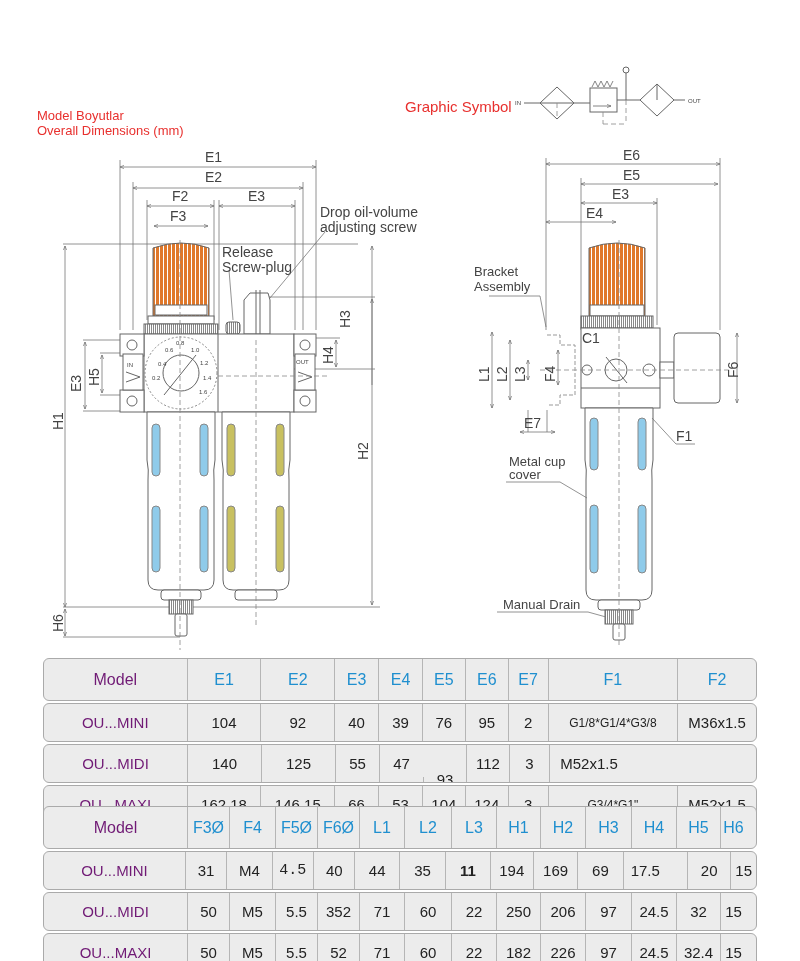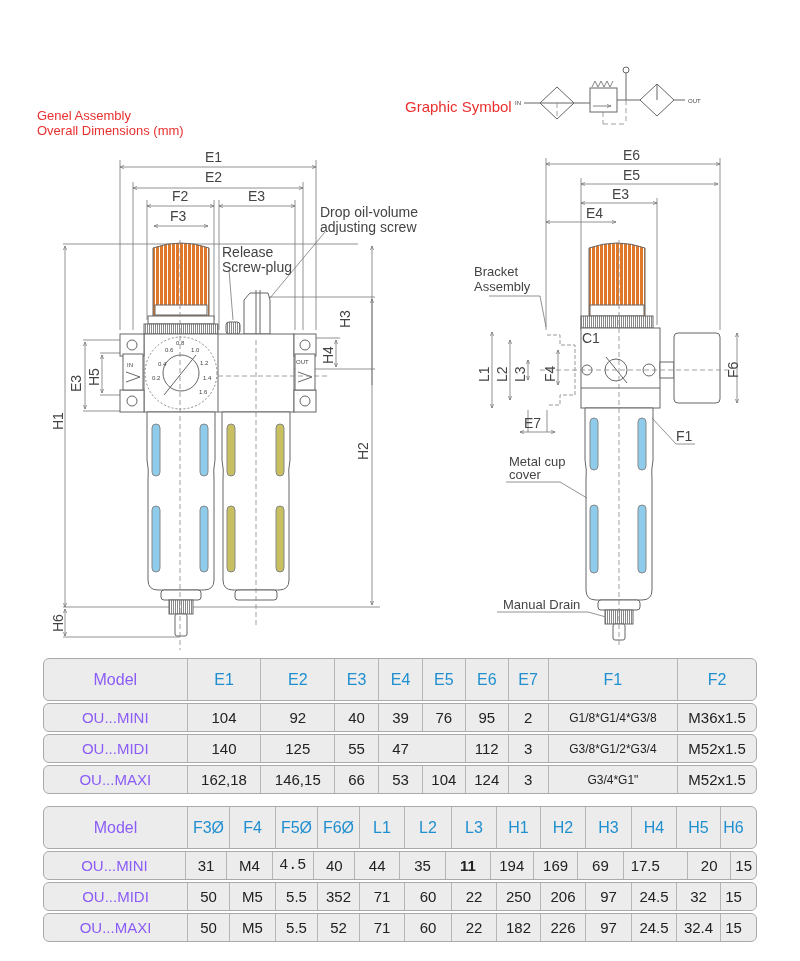--- a/index.html
+++ b/index.html
@@ -8,32 +8,32 @@
   #t-genel { left:37px; top:108px; }
   #t-overall { left:37px; top:123px; }
   #t-graphic { left:405px; top:99px; font-size:15px; }
   svg.drawing { position:absolute; left:0; top:0; }
   svg text { font-family:"Liberation Sans", sans-serif; fill:#444; }
   .dim { stroke:#777; stroke-width:0.8; fill:none; }
   .part { stroke:#666; stroke-width:1; fill:#fff; }
   .cl { stroke:#888; stroke-width:0.8; stroke-dasharray:5 3; fill:none; }
 
   .tbl { position:absolute; left:43px; width:714px; }
-  .row { display:flex; height:29px; margin-bottom:2px; background:#ececec; border:1px solid #aaa; border-radius:6px; box-sizing:border-box; overflow:hidden; }
+  .row { display:flex; height:39px; margin-bottom:2px; background:#ececec; border:1px solid #aaa; border-radius:6px; box-sizing:border-box; overflow:hidden; }
   .row.head { height:43px; }
   .cell { display:flex; align-items:center; justify-content:center; border-left:1px solid #b5b5b5; font-size:15px; color:#222; box-sizing:border-box; white-space:nowrap; }
   .cell:first-child { border-left:none; }
   .head .cell { color:#1f8fcf; font-size:16px; }
-  .cell.model { color:#8b5cf6; }
+  .cell.model { color:#701a75; }
   .small { font-size:12px !important; }
 </style>
 </head>
 <body>
 
-<div class="title-red" id="t-genel">Genel Assembly</div>
+<div class="title-red" id="t-genel">Model Boyutlar</div>
 <div class="title-red" id="t-overall">Overall Dimensions (mm)</div>
 <div class="title-red" id="t-graphic">Graphic Symbol</div>
 
 <svg class="drawing" width="800" height="650" viewBox="0 0 800 650">
   <defs>
     <marker id="ar" markerWidth="6" markerHeight="6" refX="5" refY="3" orient="auto-start-reverse">
       <path d="M0,1 L5,3 L0,5" fill="none" stroke="#666" stroke-width="0.8"></path>
     </marker>
     <pattern id="knurl" width="4" height="10" patternUnits="userSpaceOnUse">
       <rect width="4" height="10" fill="#e0782a"></rect>
@@ -287,21 +287,20 @@
     </div>
   <div class="row" id="t1r1">
       <div class="cell model" style="width: 143px;">OU...MIDI</div>
       <div class="cell" style="width: 74px;">140</div>
       <div class="cell" style="width: 74px;">125</div>
       <div class="cell" style="width: 44px;">55</div>
       <div class="cell" style="width: 44px;">47</div>
       <div class="cell" style="width: 43px; margin-top: 32px;">93</div>
       <div class="cell" style="width: 43px;">112</div>
       <div class="cell" style="width: 40px;">3</div>
-      <div class="cell small" style="width: 130px;">G3/8*G1/2*G3/4</div>
       <div class="cell" style="width: 79px;">M52x1.5</div>
     </div>
   <div class="row" id="t1r2">
       <div class="cell model" style="width: 143px;">OU...MAXI</div>
       <div class="cell" style="width: 74px;">162,18</div>
       <div class="cell" style="width: 74px;">146,15</div>
       <div class="cell" style="width: 44px;">66</div>
       <div class="cell" style="width: 44px;">53</div>
       <div class="cell" style="width: 43px;">104</div>
       <div class="cell" style="width: 43px;">124</div>

